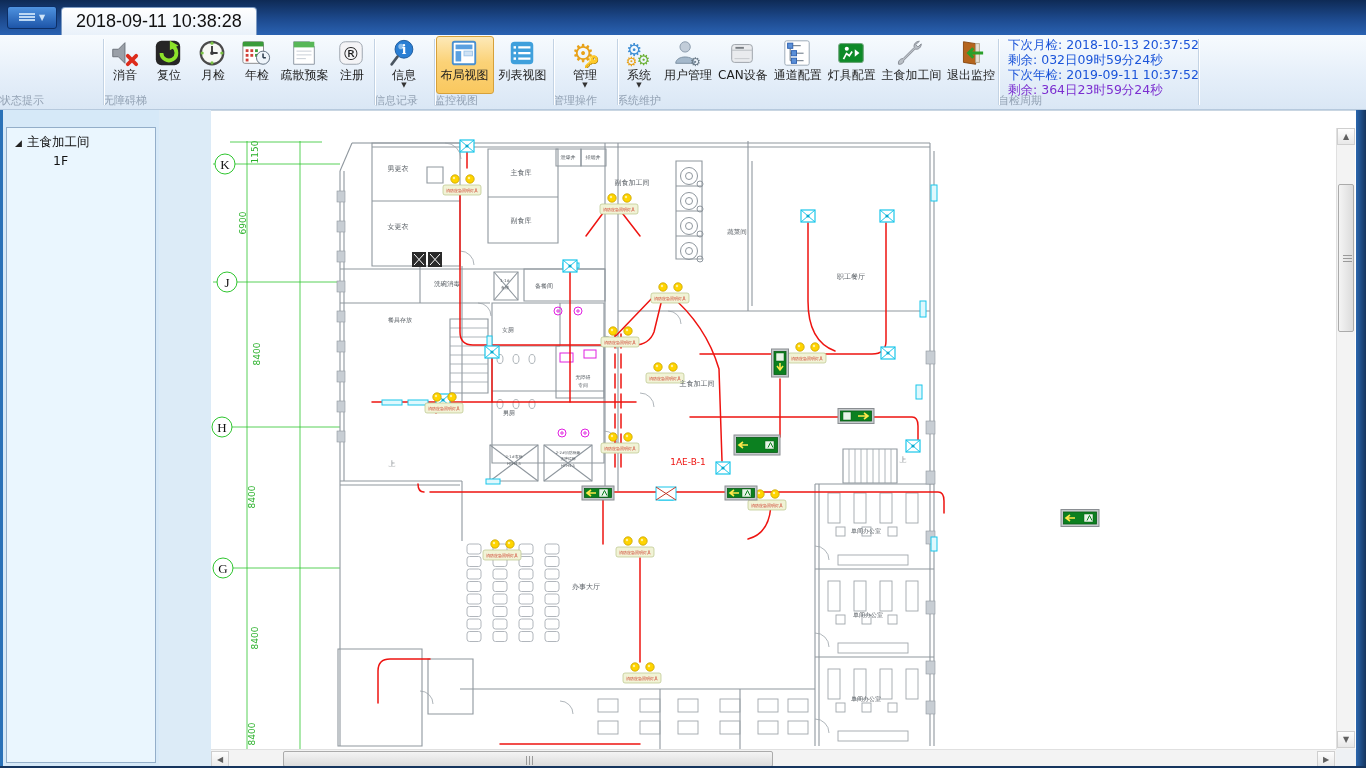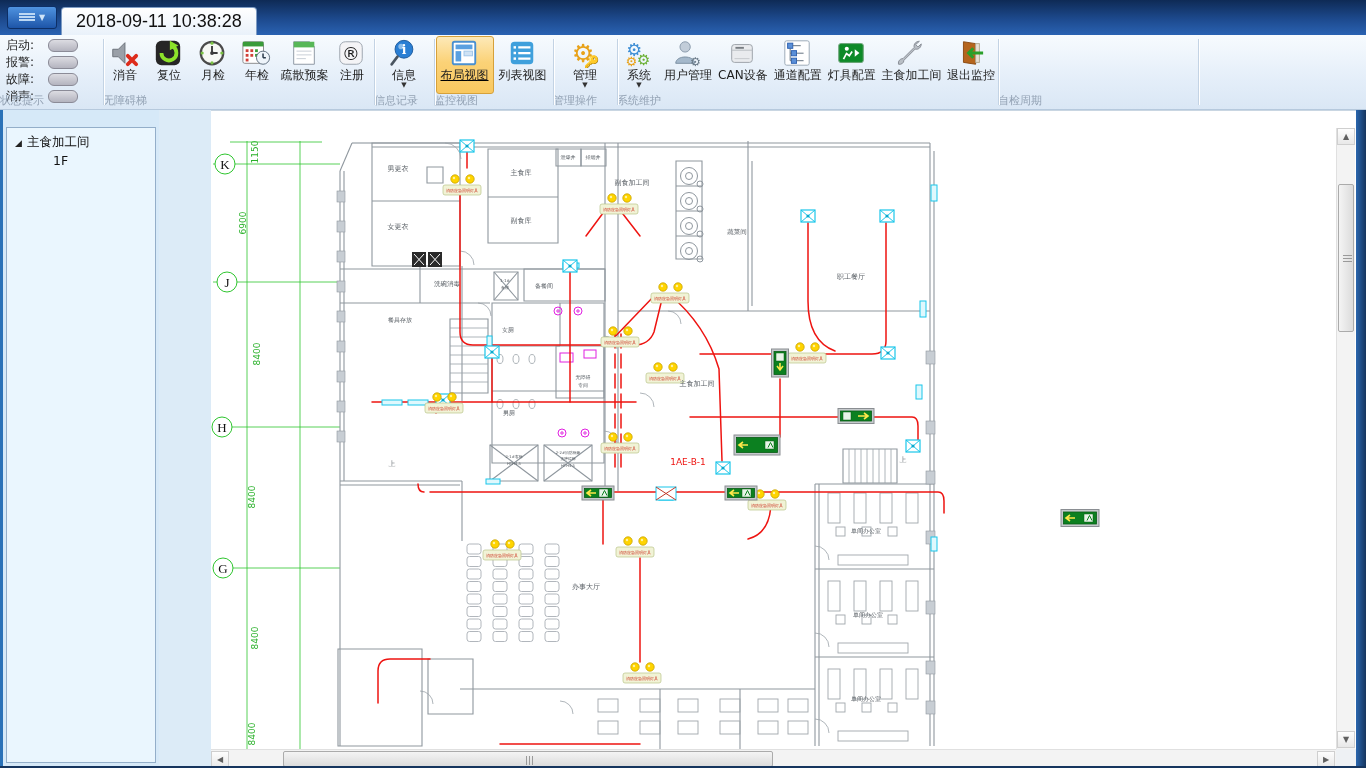--- a/index.html
+++ b/index.html
@@ -26,21 +26,21 @@
     background:linear-gradient(#f7fbfe,#e4eef9 60%,#dae7f5); border-bottom:1px solid #b6c9dd; }
   .rgroup { position:absolute; top:0; height:74px; }
   .rgroup .caption { position:absolute; left:0; right:0; bottom:1px; text-align:left;
     font-size:11px; color:#93a2b4; }
   .rsep { position:absolute; top:4px; height:66px; width:1px; background:#c3d3e4;
     box-shadow:1px 0 0 #ffffff; }
   .btnrow { position:absolute; left:0; top:1px; height:58px; display:flex; align-items:flex-start; }
   .rbtn { min-width:44px; padding:1px 4px 0 4px; height:58px; display:flex; flex-direction:column;
     align-items:center; border:1px solid transparent; border-radius:3px; cursor:pointer; }
   .rbtn.selected { background:linear-gradient(#fde9b8,#fbd277 45%,#f9c85f);
-    border:1px solid #d6a13a;text-decoration:underline; }
+    border:1px solid #d6a13a; }
   .rbtn .ricon { width:32px; height:30px; }
   .rbtn .ricon svg { width:30px; height:30px; }
   .rbtn .rlabel { font-size:12px; color:#1e1e1e; white-space:nowrap; line-height:14px; }
   .rbtn .ddarrow { font-size:7px; color:#333; line-height:7px; }
 
   
   #status-rows { position:absolute; left:6px; top:2px; }
   .srow { display:flex; align-items:center; height:17px; }
   .srow .slabel { width:42px; font-size:12px; color:#1e1e1e; }
   .srow .spill { width:30px; height:13px; border:1px solid #8b8b97; border-radius:6px;
@@ -101,38 +101,20 @@
   <div id="titlebar">
     <div id="appmenu-btn">
       <span class="bars"></span>
       <span class="caret">▼</span>
     </div>
     <div id="datetime-tab">2018-09-11 10:38:28</div>
   </div>
 
   <div id="ribbon">
     <div class="rgroup" style="left:0;width:103px;">
-      <div id="status-rows">
-          <div class="srow">
-            <span class="slabel">启动:</span>
-                   <span class="spill"></span>
-          </div>
-          <div class="srow">
-            <span class="slabel">报警:</span>
-                   <span class="spill"></span>
-          </div>
-          <div class="srow">
-            <span class="slabel">故障:</span>
-                   <span class="spill"></span>
-          </div>
-          <div class="srow">
-            <span class="slabel">消声:</span>
-                   <span class="spill"></span>
-          </div>
-        </div>
       <div class="caption">状态提示</div>
     </div>
     <div id="toolbar-groups">
         <div class="rgroup" style="left: 103px; width: 271px;">
           <div class="btnrow" style="width: 100%; justify-content: center;">
             <div class="rbtn">
               <span class="ricon"><svg viewBox="0 0 32 32">
                   <polygon points="4,12 10,12 17,5 17,27 10,20 4,20" fill="#9aa0a8" stroke="#6a7078"></polygon>
                   <path d="M20,19 L29,28 M29,19 L20,28" stroke="#dd2c1c" stroke-width="4" stroke-linecap="round"></path>
                 </svg></span>
@@ -320,20 +302,26 @@
                   <rect x="22" y="6" width="4" height="20" fill="#e8e0d4" stroke="#b0a890"></rect>
                   <path d="M30,16 H15 M19.5,11 L14.5,16 L19.5,21" stroke="#2aa02a" stroke-width="3.2" fill="none"></path>
                 </svg></span>
               <span class="rlabel">退出监控</span>
             </div>
           </div>
           <div class="caption">系统维护</div>
         </div>
       </div>
     <div class="rgroup" style="left:998px;width:200px;">
+      <div id="selfcheck-lines">
+          <div class="scline" style="color: rgb(27, 84, 217);">下次月检: 2018-10-13 20:37:52</div>
+          <div class="scline" style="color: rgb(27, 84, 217);">剩余: 032日09时59分24秒</div>
+          <div class="scline" style="color: rgb(27, 84, 217);">下次年检: 2019-09-11 10:37:52</div>
+          <div class="scline" style="color: rgb(123, 47, 208);">剩余: 364日23时59分24秒</div>
+        </div>
       <div class="caption">自检周期</div>
     </div>
     <div id="ribbon-seps">
         <div class="rsep" style="left: 103px;"></div>
         <div class="rsep" style="left: 374px;"></div>
         <div class="rsep" style="left: 434px;"></div>
         <div class="rsep" style="left: 553px;"></div>
         <div class="rsep" style="left: 617px;"></div>
         <div class="rsep" style="left: 998px;"></div>
         <div class="rsep" style="left: 1198px;"></div>

